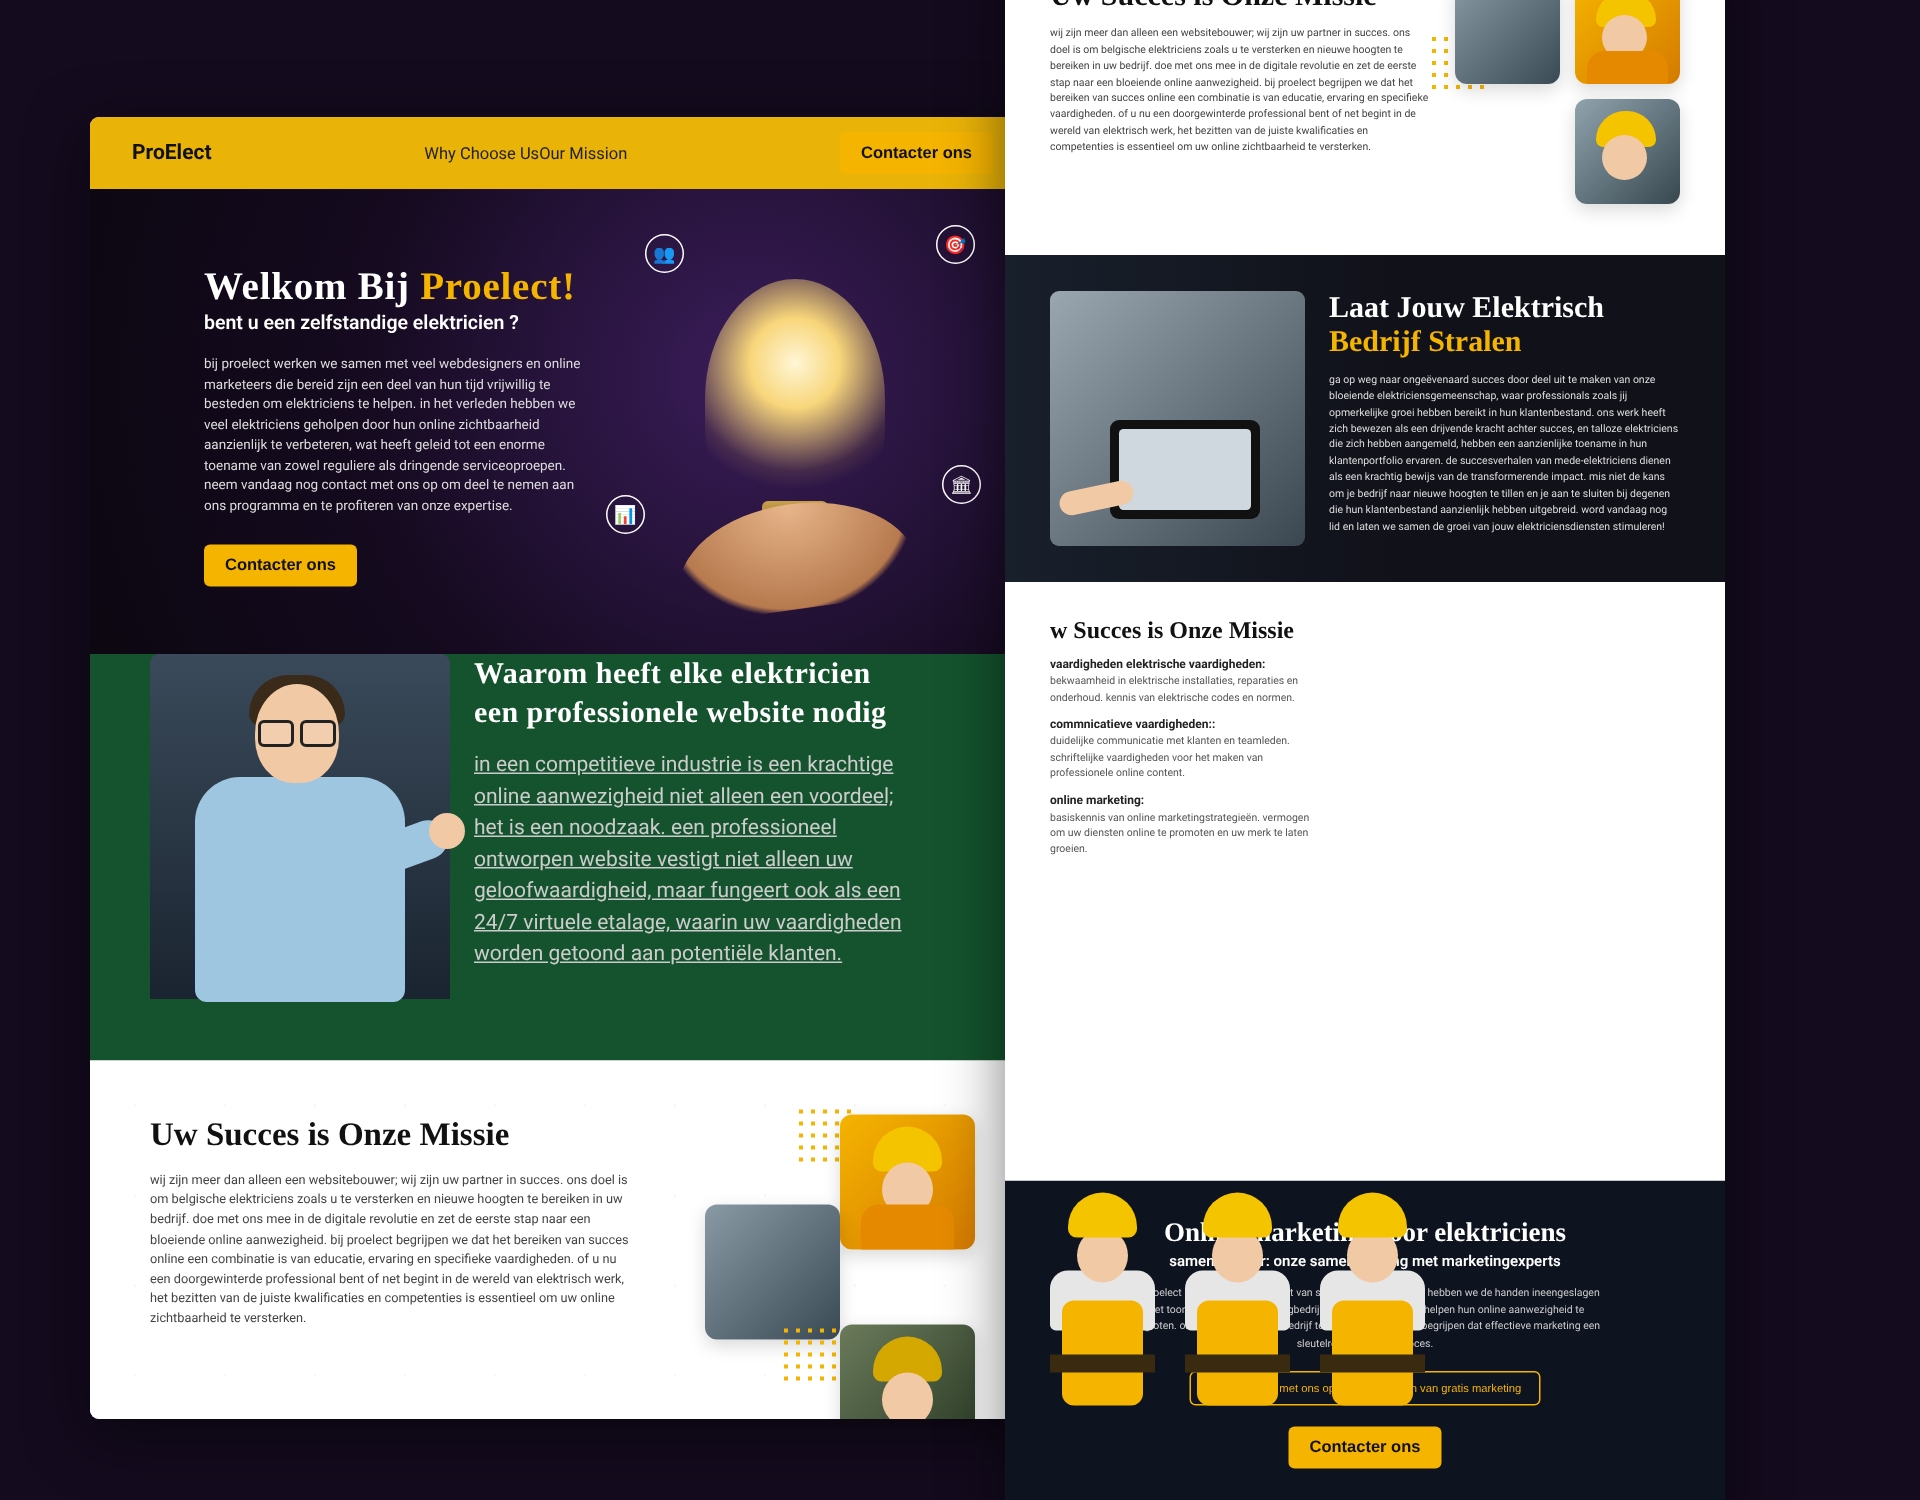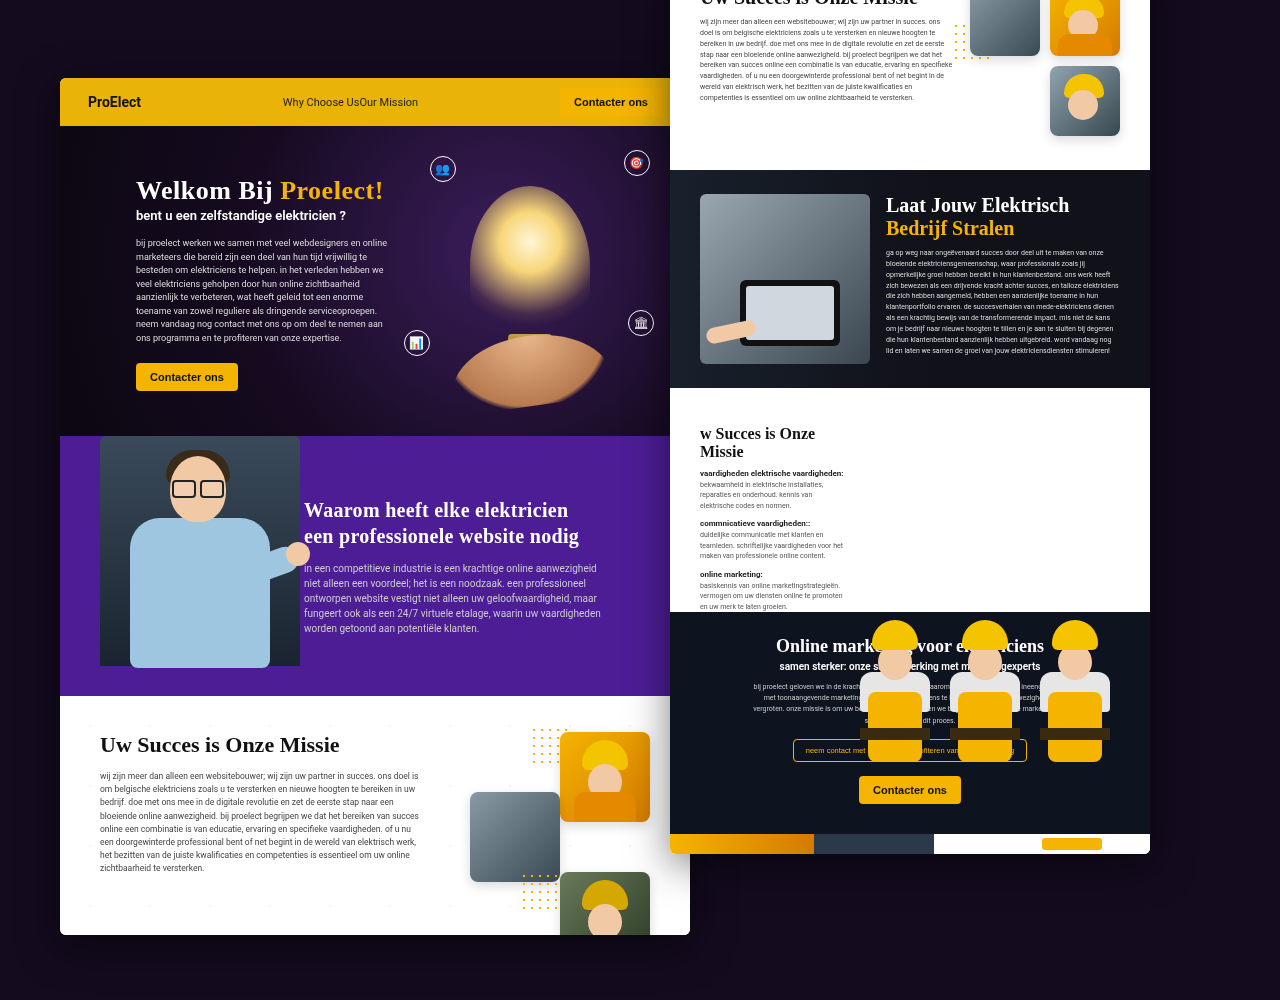--- a/index.html
+++ b/index.html
@@ -83,26 +83,26 @@
     background: radial-gradient(ellipse at 50% 0%, #e8b58a 0%, #b77a4f 70%, transparent 75%);
     border-radius: 80px 80px 20px 20px / 50px 50px 20px 20px;
     transform: rotate(-8deg);
   }
   .mini-icon {
     position:absolute; width:26px; height:26px; border:1.5px solid #fff; border-radius:50%;
     display:flex; align-items:center; justify-content:center; font-size:12px; color:#fff;
   }
   
   .why {
-    background: #4c1d95;
+    background: #14532d;
     color: #fff;
     padding: 0 40px 30px 40px;
     display: flex;
-    align-items: flex-end;
-    gap: 4px;
+    align-items: flex-start;
+    gap: 16px;
     min-height: 230px;
   }
   .why-img {
     width: 200px; height: 230px;
     background: linear-gradient(180deg,#3a4a5a 0%, #1a2430 100%);
     border-radius: 6px 6px 0 0;
     position: relative;
     overflow: visible;
   }
   .person {
@@ -111,21 +111,21 @@
   .person .head{position:absolute; top:10px; left:60px; width:56px; height:66px; background:#f1c9a5; border-radius:50% 50% 45% 45%;}
   .person .hair{position:absolute; top:4px; left:56px; width:64px; height:34px; background:#3a2a1a; border-radius:32px 32px 10px 10px;}
   .person .glasses{position:absolute; top:34px; left:62px; width:52px; height:14px;}
   .person .glasses::before,.person .glasses::after{content:"";position:absolute;top:0;width:20px;height:14px;border:2px solid #222;border-radius:4px;background:rgba(255,255,255,0.1);}
   .person .glasses::before{left:0;} .person .glasses::after{right:0;}
   .person .body{position:absolute; top:72px; left:20px; width:140px; height:150px; background:#9fc6e0; border-radius:30px 30px 8px 8px;}
   .person .arm{position:absolute; top:110px; left:110px; width:80px; height:26px; background:#9fc6e0; border-radius:14px; transform:rotate(-20deg);}
   .person .hand2{position:absolute; top:96px; left:176px; width:24px; height:24px; background:#f1c9a5; border-radius:50%;}
   .why-text { flex: 1; padding-bottom: 30px;}
   .why-title { font-size: 20px; font-weight: 700; line-height: 1.3; font-family: Georgia, serif; letter-spacing:0.3px; max-width:290px;}
-  .why-body { font-size: 10px; line-height: 1.5; color: #ccc; margin-top: 12px; max-width: 300px;}
+  .why-body { font-size: 14px; line-height: 1.5; color: #ccc; margin-top: 12px; max-width: 300px; text-decoration: underline;}
   
   .mission {
     background: #fff;
     color: #111;
     padding: 36px 40px 60px 40px;
     display: flex;
     gap: 20px;
     position: relative;
   }
   .mission-bg-dots{
@@ -307,21 +307,21 @@
       <div class="sec-half">
         <div class="sec-title big">
           <span>Laat Jouw Elektrisch </span><span class="accent">Bedrijf Stralen</span>
         </div>
         <div class="sec-body">ga op weg naar ongeëvenaard succes door deel uit te maken van onze bloeiende elektriciensgemeenschap, waar professionals zoals jij opmerkelijke groei hebben bereikt in hun klantenbestand. ons werk heeft zich bewezen als een drijvende kracht achter succes, en talloze elektriciens die zich hebben aangemeld, hebben een aanzienlijke toename in hun klantenportfolio ervaren. de succesverhalen van mede-elektriciens dienen als een krachtig bewijs van de transformerende impact. mis niet de kans om je bedrijf naar nieuwe hoogten te tillen en je aan te sluiten bij degenen die hun klantenbestand aanzienlijk hebben uitgebreid. word vandaag nog lid en laten we samen de groei van jouw elektriciensdiensten stimuleren!</div>
       </div>
     </div>
   </div>
 
   <div class="sec white" style="padding-bottom:0;">
-    <div class="sec-row" style="align-items:flex-end;">
+    <div class="sec-row" style="align-items:flex-start;flex-direction:column;">
       <div class="sec-half" style="max-width:180px;">
         <div class="sec-title">w Succes is Onze Missie</div>
         <div>
           <div class="skill-h">vaardigheden elektrische vaardigheden:</div>
           <div class="skill-b">bekwaamheid in elektrische installaties, reparaties en onderhoud. kennis van elektrische codes en normen.</div>
         </div>
         <div>
           <div class="skill-h">commnicatieve vaardigheden::</div>
           <div class="skill-b">duidelijke communicatie met klanten en teamleden. schriftelijke vaardigheden voor het maken van professionele online content.</div>
         </div>

